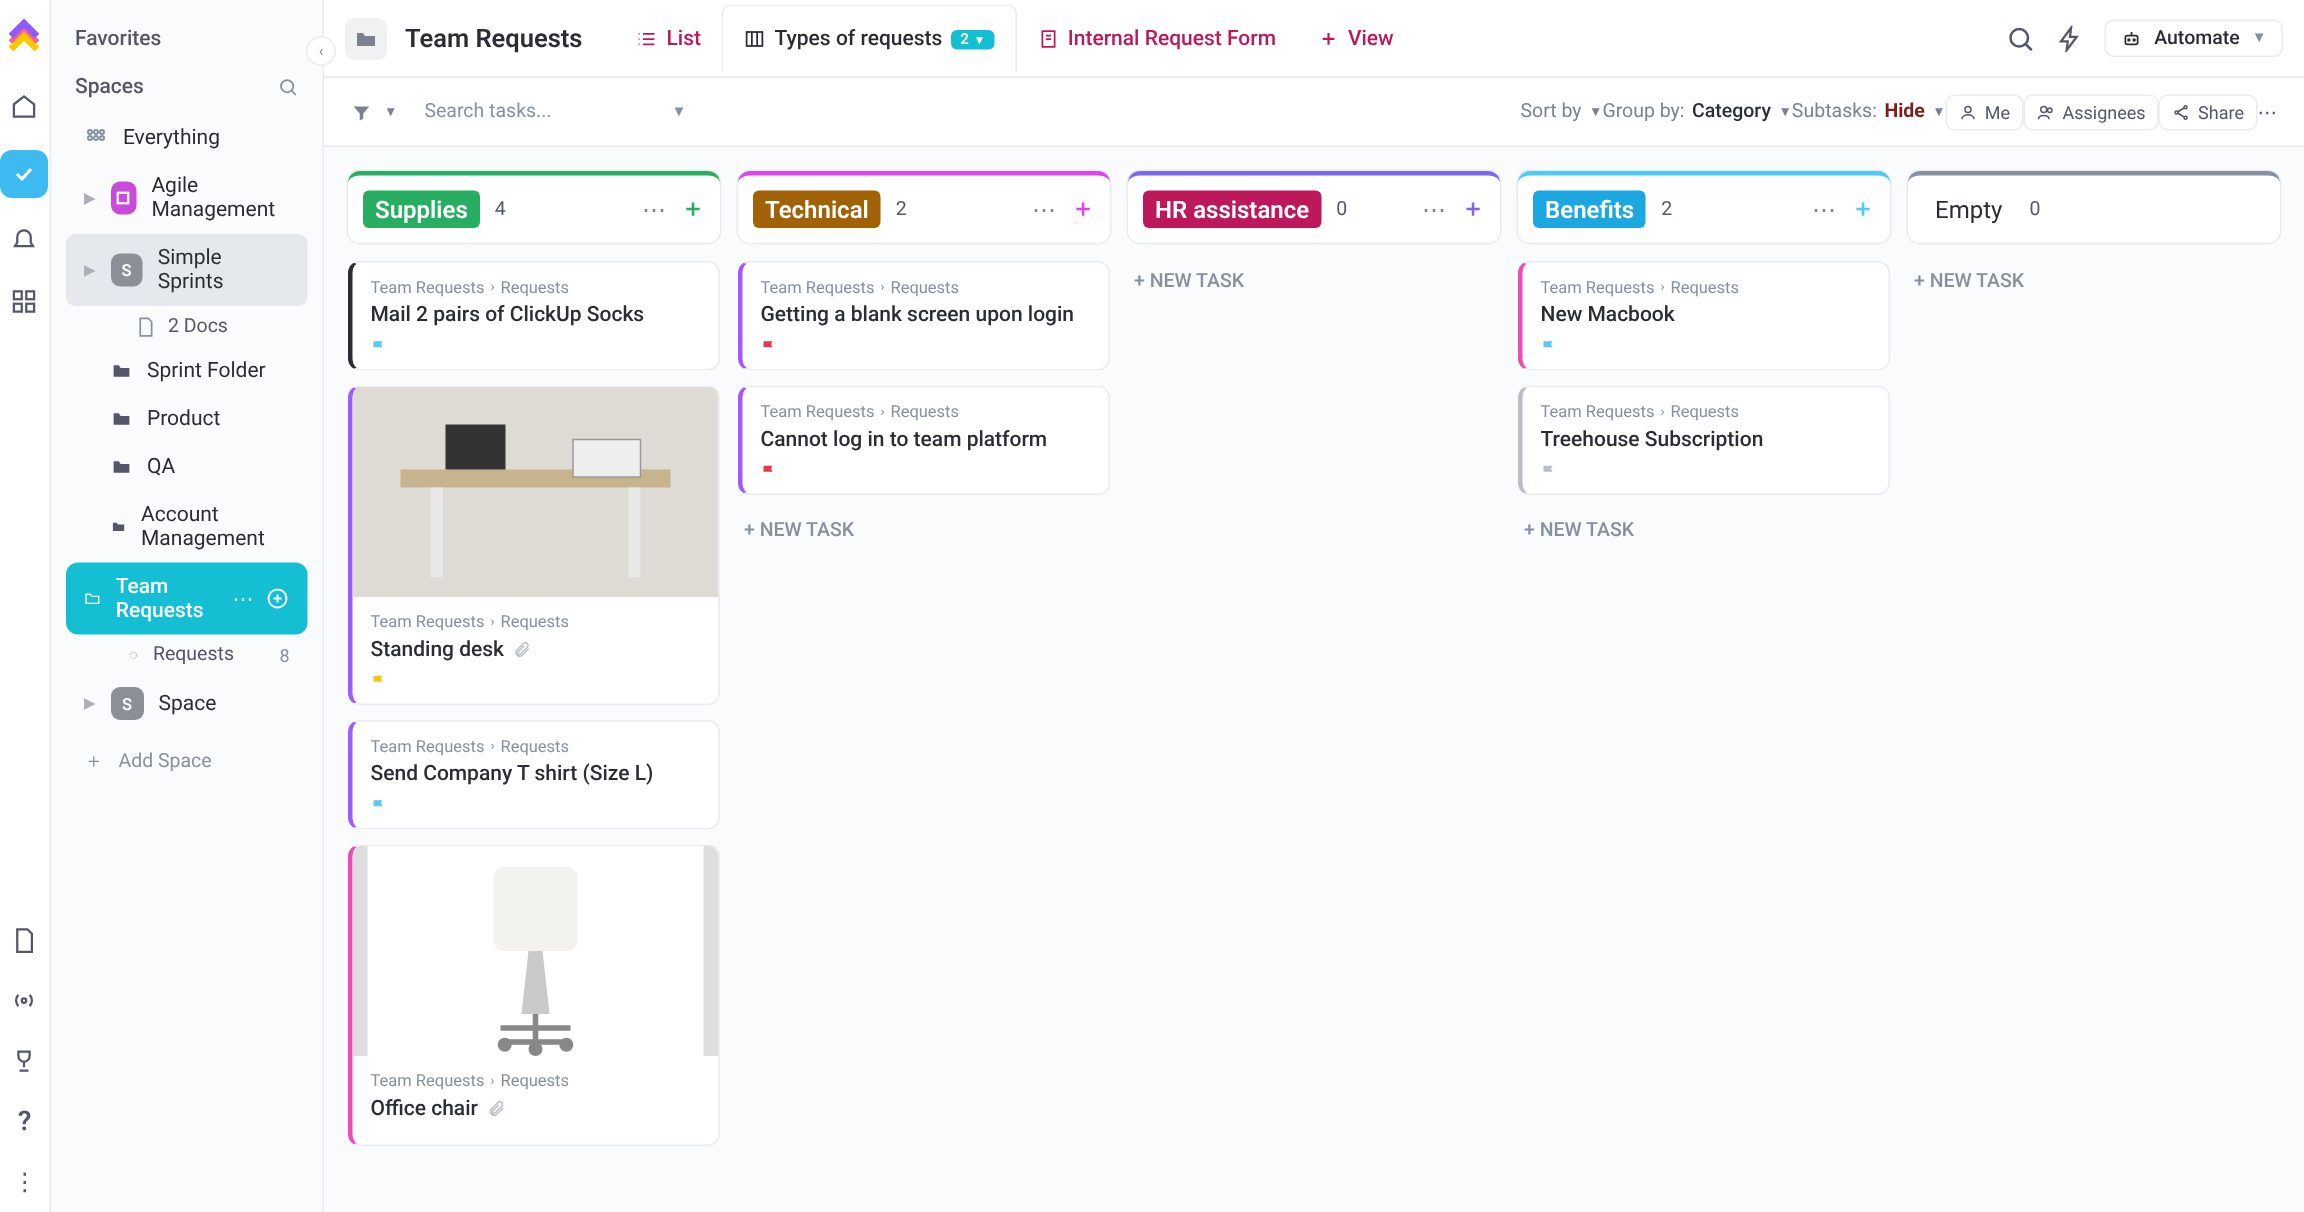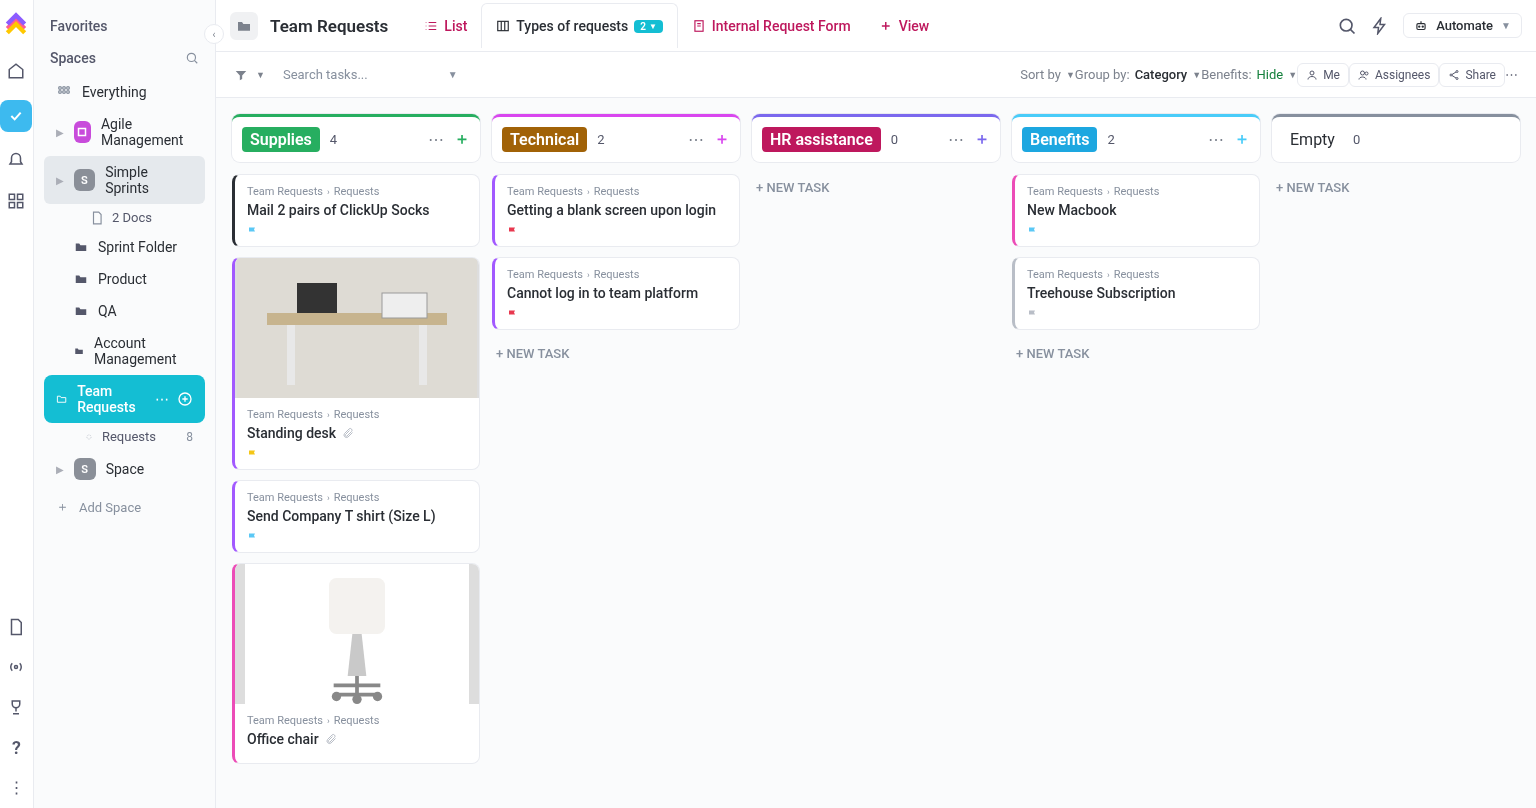--- a/index.html
+++ b/index.html
@@ -295,22 +295,22 @@
       <div class="tool-chip">
           <span>Sort by</span>
           <span style="font-size:9px;">▼</span>
         </div>
       <div class="tool-chip">
         <span>Group by:</span>
         <span style="color:#2a2e34;font-weight:500;">Category</span>
         <span style="font-size:9px;">▼</span>
       </div>
       <div class="tool-chip">
-        <span>Benefits:</span>
-        <span style="color:#15803d;font-weight:400;">Hide</span>
+        <span>Subtasks:</span>
+        <span style="color:#7f1d1d;font-weight:700;">Hide</span>
         <span style="font-size:9px;">▼</span>
       </div>
       <div class="btn">
         <svg width="12" height="12" viewBox="0 0 24 24" fill="none" stroke="currentColor" stroke-width="2">
             <circle cx="12" cy="8" r="4"></circle>
             <path d="M4 21c0-4 4-6 8-6s8 2 8 6"></path>
           </svg>
         <span>Me</span>
       </div>
       <div class="btn">

